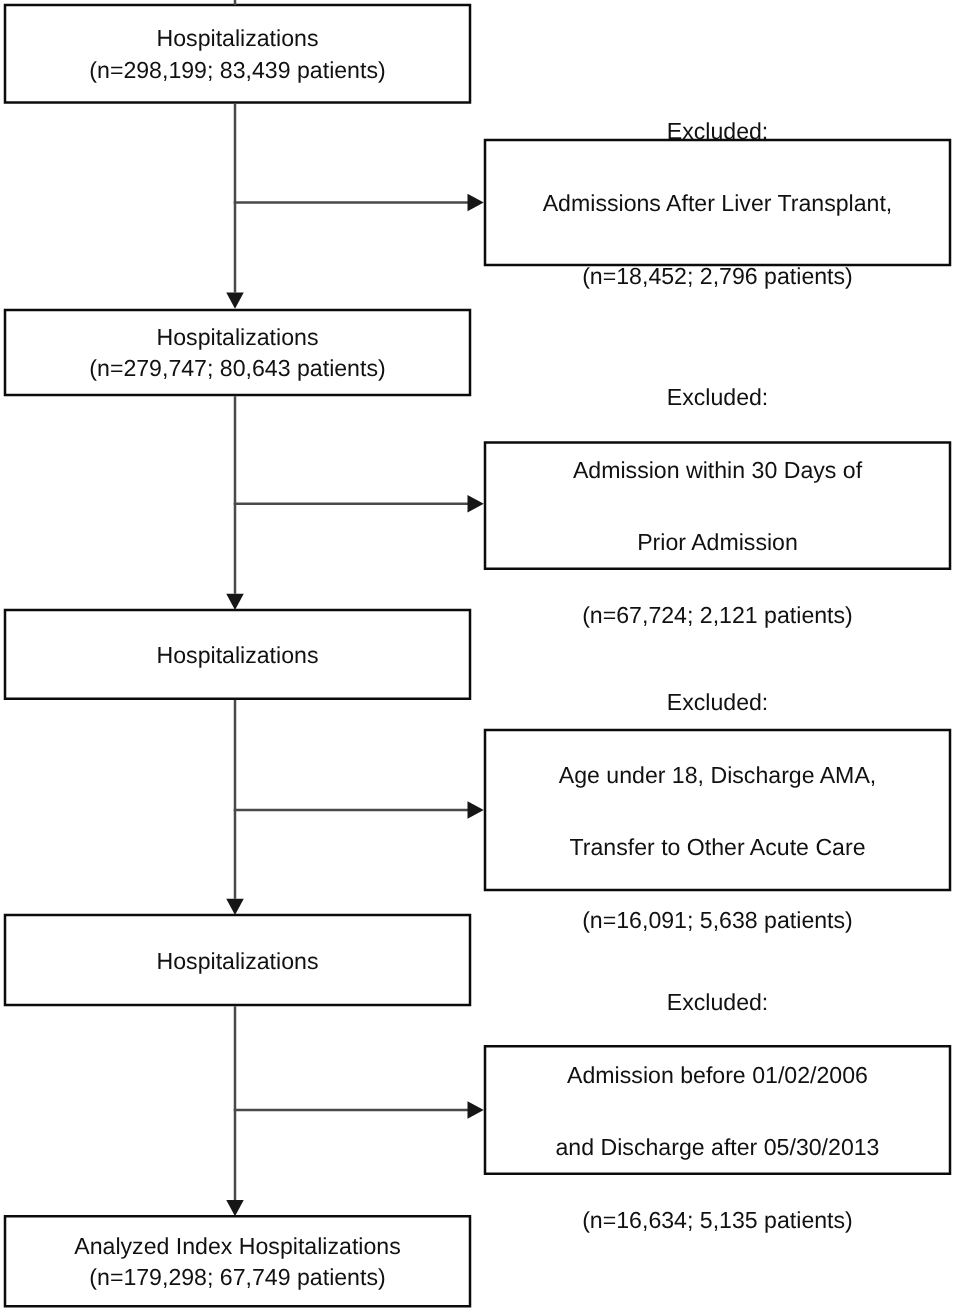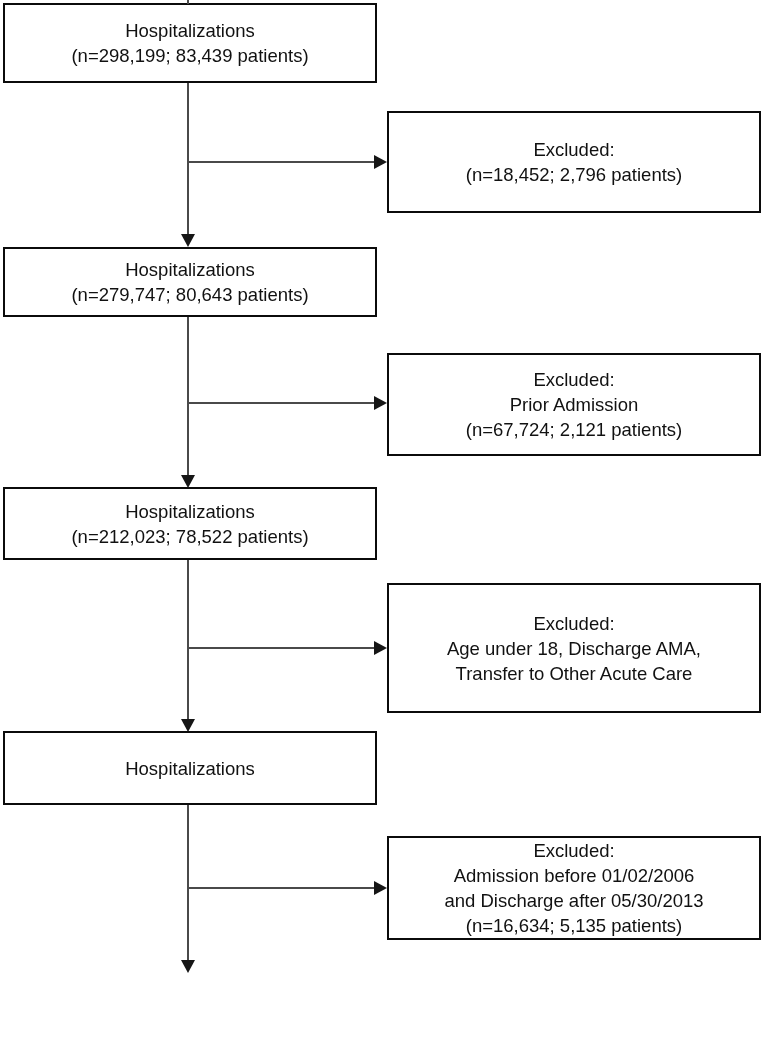--- a/index.html
+++ b/index.html
@@ -26,21 +26,21 @@
     justify-content: center;
     align-items: center;
     text-align: center;
   }
   .box .line {
     font-size: 18.5px;
     line-height: 25px;
     white-space: nowrap;
   }
   .main-box  { left: 3px;   width: 374px; }
-  .excl-box  { left: 387px; width: 374px; }
+  .excl-box  { left: 387px; width: 374px; gap: 33px; }
 
   .vline {
     position: absolute;
     width: 2px;
     background: #4a4a4a;
   }
   .hline {
     position: absolute;
     height: 2px;
     background: #4a4a4a;
@@ -108,43 +108,49 @@
     <div class="line">(n=298,199; 83,439 patients)</div>
   </div>
 
   <div class="box main-box" id="mb1">
     <div class="line">Hospitalizations</div>
     <div class="line">(n=279,747; 80,643 patients)</div>
   </div>
 
   <div class="box main-box" id="mb2">
     <div class="line">Hospitalizations</div>
-    <div class="line">(n=212,023; 78,522 patients)</div>
   </div>
 
   <div class="box main-box" id="mb3">
     <div class="line">Hospitalizations</div>
   </div>
 
+  <div class="box main-box" id="mb4">
+    <div class="line">Analyzed Index Hospitalizations</div>
+    <div class="line">(n=179,298; 67,749 patients)</div>
+  </div>
 
   <div class="box excl-box" id="eb0">
     <div class="line">Excluded:</div>
+    <div class="line">Admissions After Liver Transplant,</div>
     <div class="line">(n=18,452; 2,796 patients)</div>
   </div>
 
   <div class="box excl-box" id="eb1">
     <div class="line">Excluded:</div>
+    <div class="line">Admission within 30 Days of</div>
     <div class="line">Prior Admission</div>
     <div class="line">(n=67,724; 2,121 patients)</div>
   </div>
 
   <div class="box excl-box" id="eb2">
     <div class="line">Excluded:</div>
     <div class="line">Age under 18, Discharge AMA,</div>
     <div class="line">Transfer to Other Acute Care</div>
+    <div class="line">(n=16,091; 5,638 patients)</div>
   </div>
 
   <div class="box excl-box" id="eb3">
     <div class="line">Excluded:</div>
     <div class="line">Admission before 01/02/2006</div>
     <div class="line">and Discharge after 05/30/2013</div>
     <div class="line">(n=16,634; 5,135 patients)</div>
   </div>
 
   <div class="vline" id="stub0"></div>

